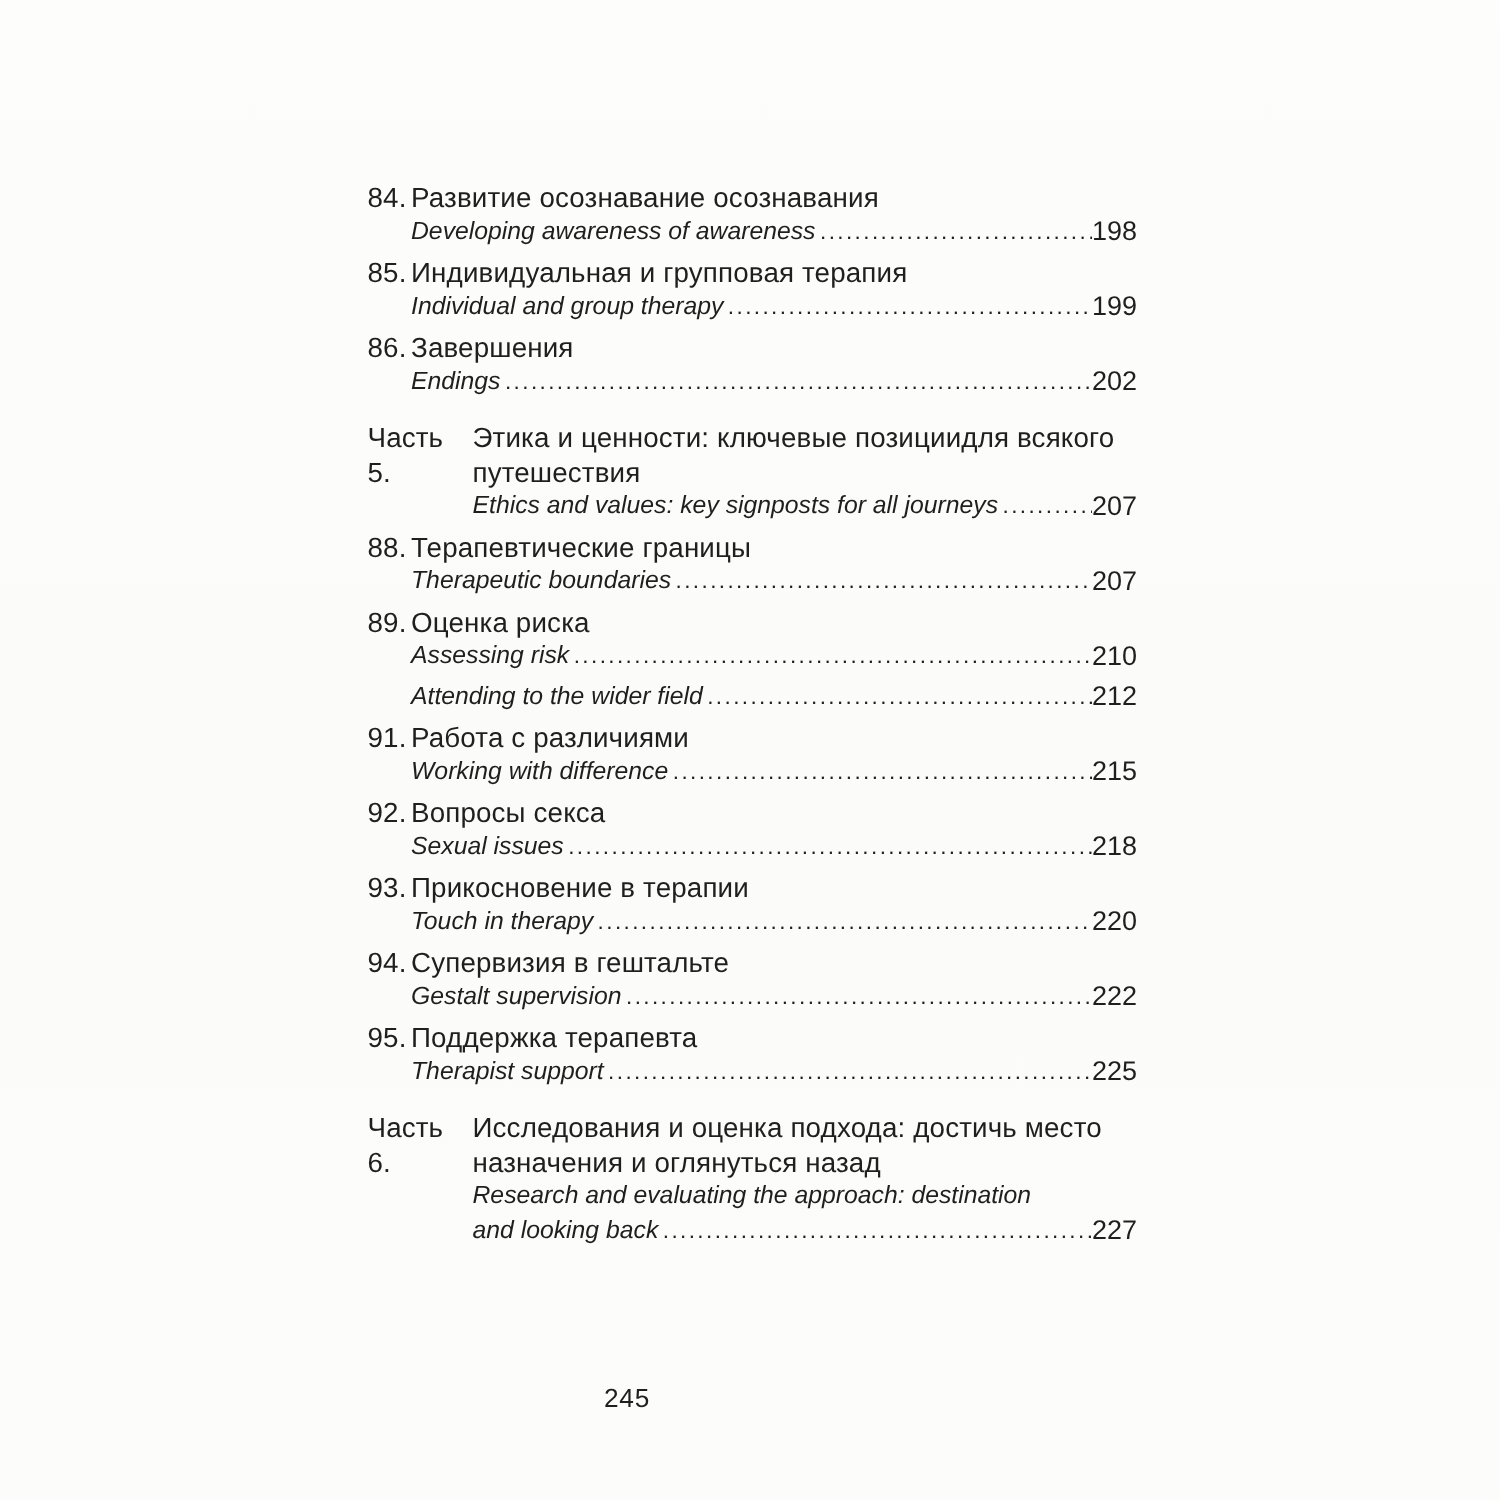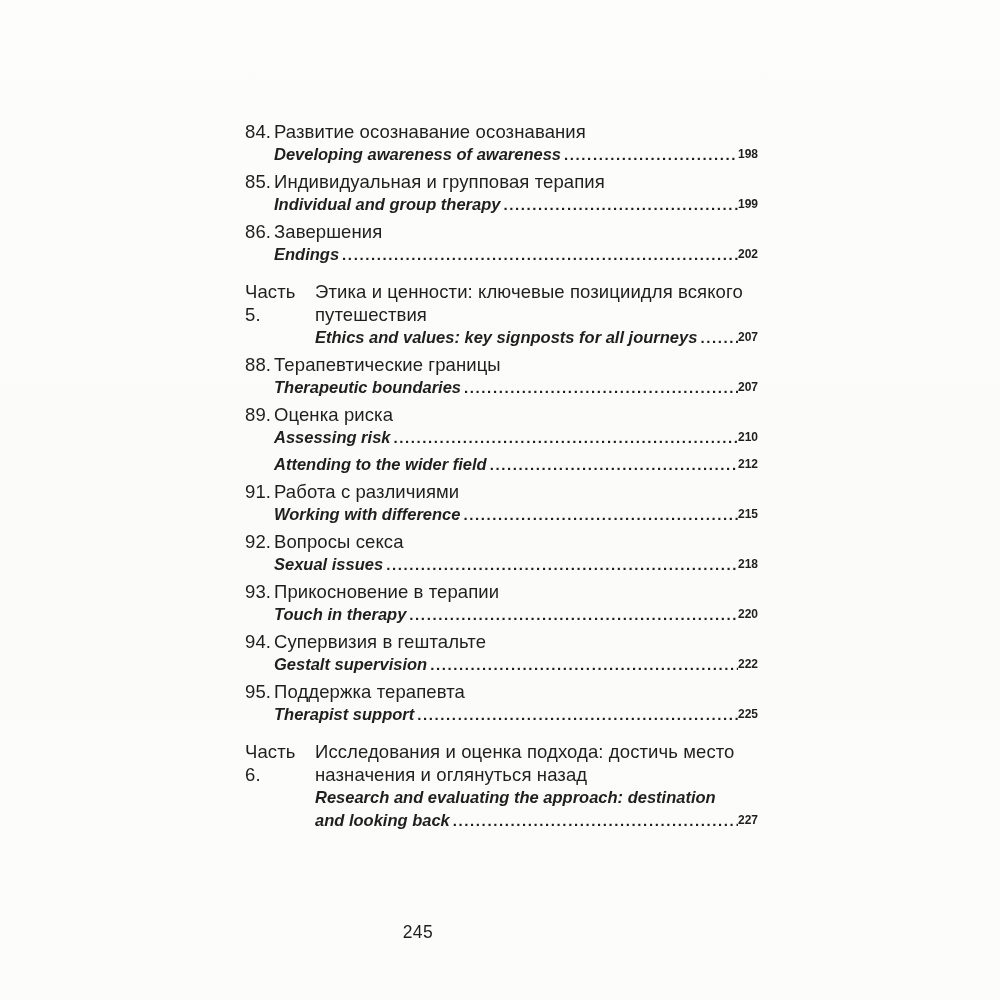--- a/index.html
+++ b/index.html
@@ -36,41 +36,40 @@
   .num { flex: none; }
   .entry.item .num { width: 29px; }
   .entry.part .num { width: 70px; }
   .title { flex: 1; }
   .sub-row {
     display: flex;
     align-items: center;
     font-size: 16.5px;
     line-height: 23px;
     font-style: italic;
-    font-weight: bold;
   }
   .entry.item .sub-row { padding-left: 29px; }
   .entry.part .sub-row { padding-left: 70px; }
   .subtitle { flex: none; white-space: nowrap; }
   .dots {
     flex: 1;
     overflow: hidden;
     white-space: nowrap;
     font-style: normal;
     margin-left: 3px;
     font-size: 15px;
   }
   .dots::after {
     content: "....................................................................................................................................................................................";
     letter-spacing: 1.6px;
   }
   .pagenum {
     flex: none;
     font-style: normal;
-    font-size: 12px;
+    font-size: 18px;
   }
   .footer {
     position: absolute;
     left: 0;
     top: 922px;
     width: 836px;
     text-align: center;
     font-size: 17.5px;
     letter-spacing: 0.5px;
   }

